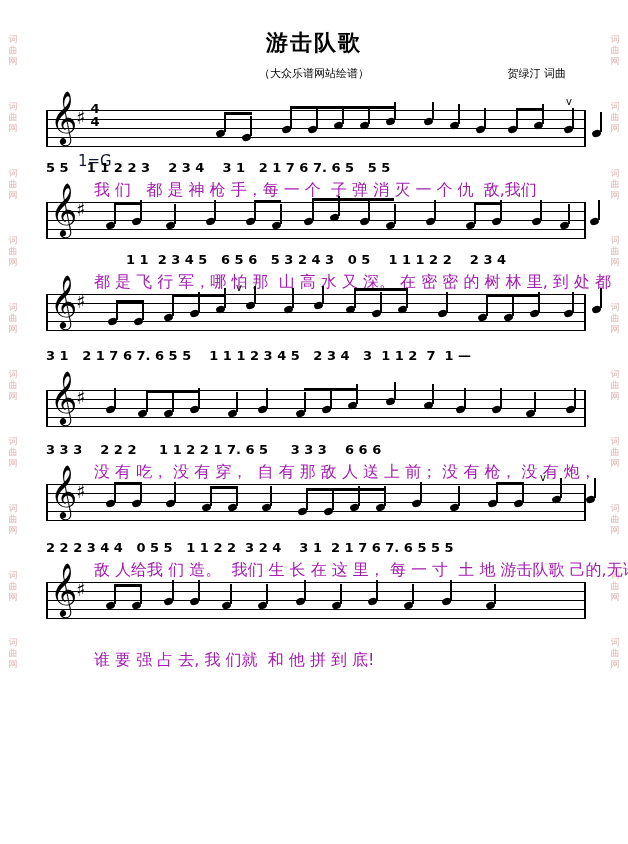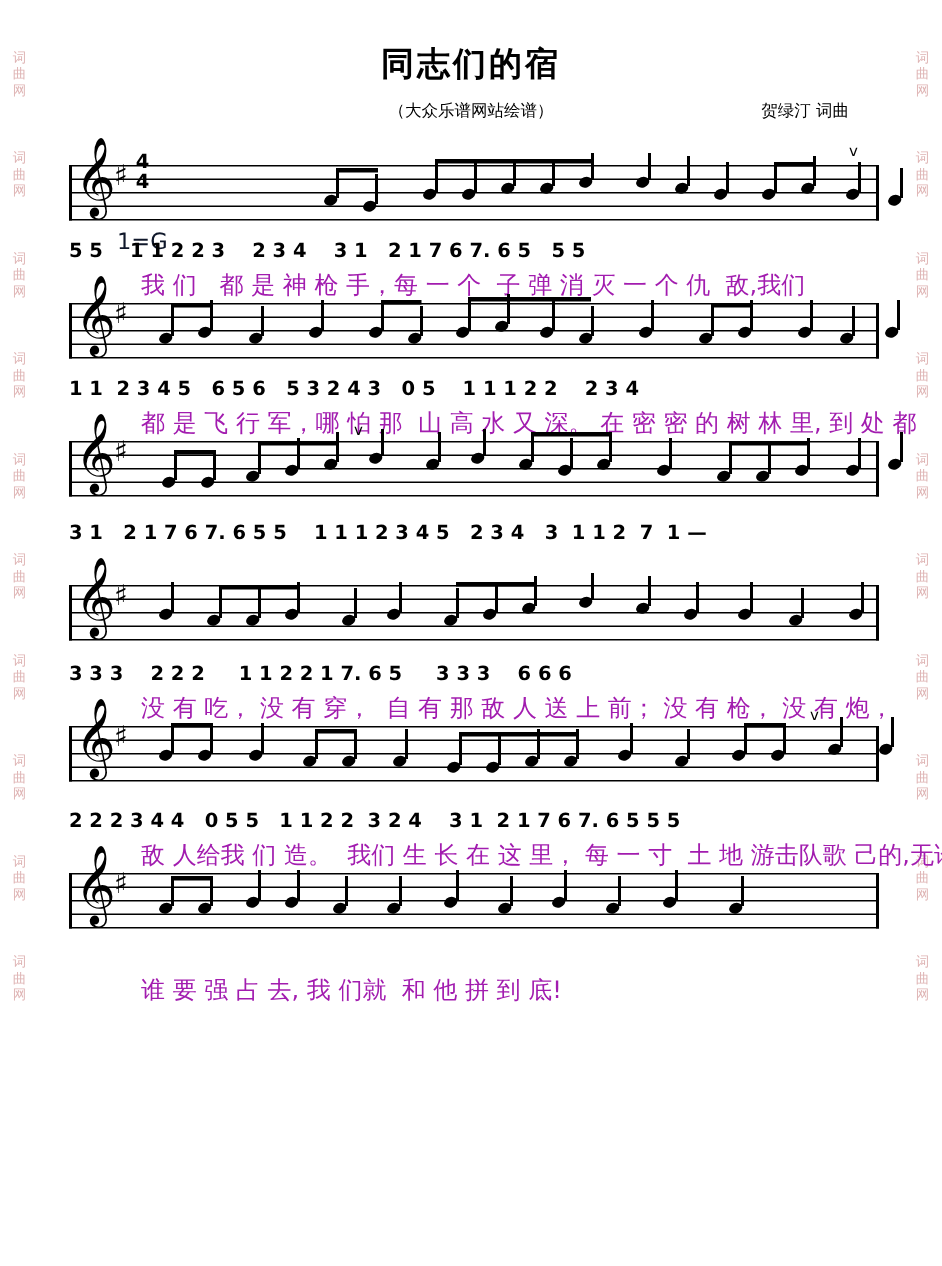--- a/index.html
+++ b/index.html
@@ -162,21 +162,21 @@
         <span>曲</span>
         <span>网</span>
       </div>
     <div class="wm-item">
         <span>词</span>
         <span>曲</span>
         <span>网</span>
       </div>
   </div>
 
-  <div class="title">同志们的宿</div>
+  <div class="title">游击队歌</div>
   <div class="subtitle">（大众乐谱网站绘谱）</div>
   <div class="composer">贺绿汀 词曲</div>
   <div class="keysig">1=G</div>
 
   <div class="system" style="top:104px;">
     <div class="staff">
       <div class="line"></div>
         <div class="line"></div>
         <div class="line"></div>
         <div class="line"></div>
@@ -273,21 +273,21 @@
         <div class="n" style="left:486px;top:22px;"></div>
           <div class="stem" style="left:494px;top:4px;height:20px;"></div>
         <div class="n" style="left:514px;top:26px;"></div>
           <div class="stem" style="left:522px;top:8px;height:20px;"></div>
         <div class="n" style="left:544px;top:22px;"></div>
           <div class="stem" style="left:552px;top:4px;height:20px;"></div>
       </div>
     </div>
   </div>
 
-  <div class="numrow" style="top:252px;">1 1  2 3 4 5   6 5 6   5 3 2 4 3   0 5    1 1 1 2 2    2 3 4</div>
+  <div class="numrow" style="top:252px;text-align:center;">1 1  2 3 4 5   6 5 6   5 3 2 4 3   0 5    1 1 1 2 2    2 3 4</div>
   <div class="lyricrow" style="top:272px;">都 是 飞 行 军，哪 怕 那  山 高 水 又 深。 在 密 密 的 树 林 里, 到 处 都</div>
   <div class="system" style="top:288px;">
     <div class="staff">
       <div class="line"></div>
         <div class="line"></div>
         <div class="line"></div>
         <div class="line"></div>
         <div class="line"></div>
       <div class="startbar"></div>
         <div class="endbar"></div>

